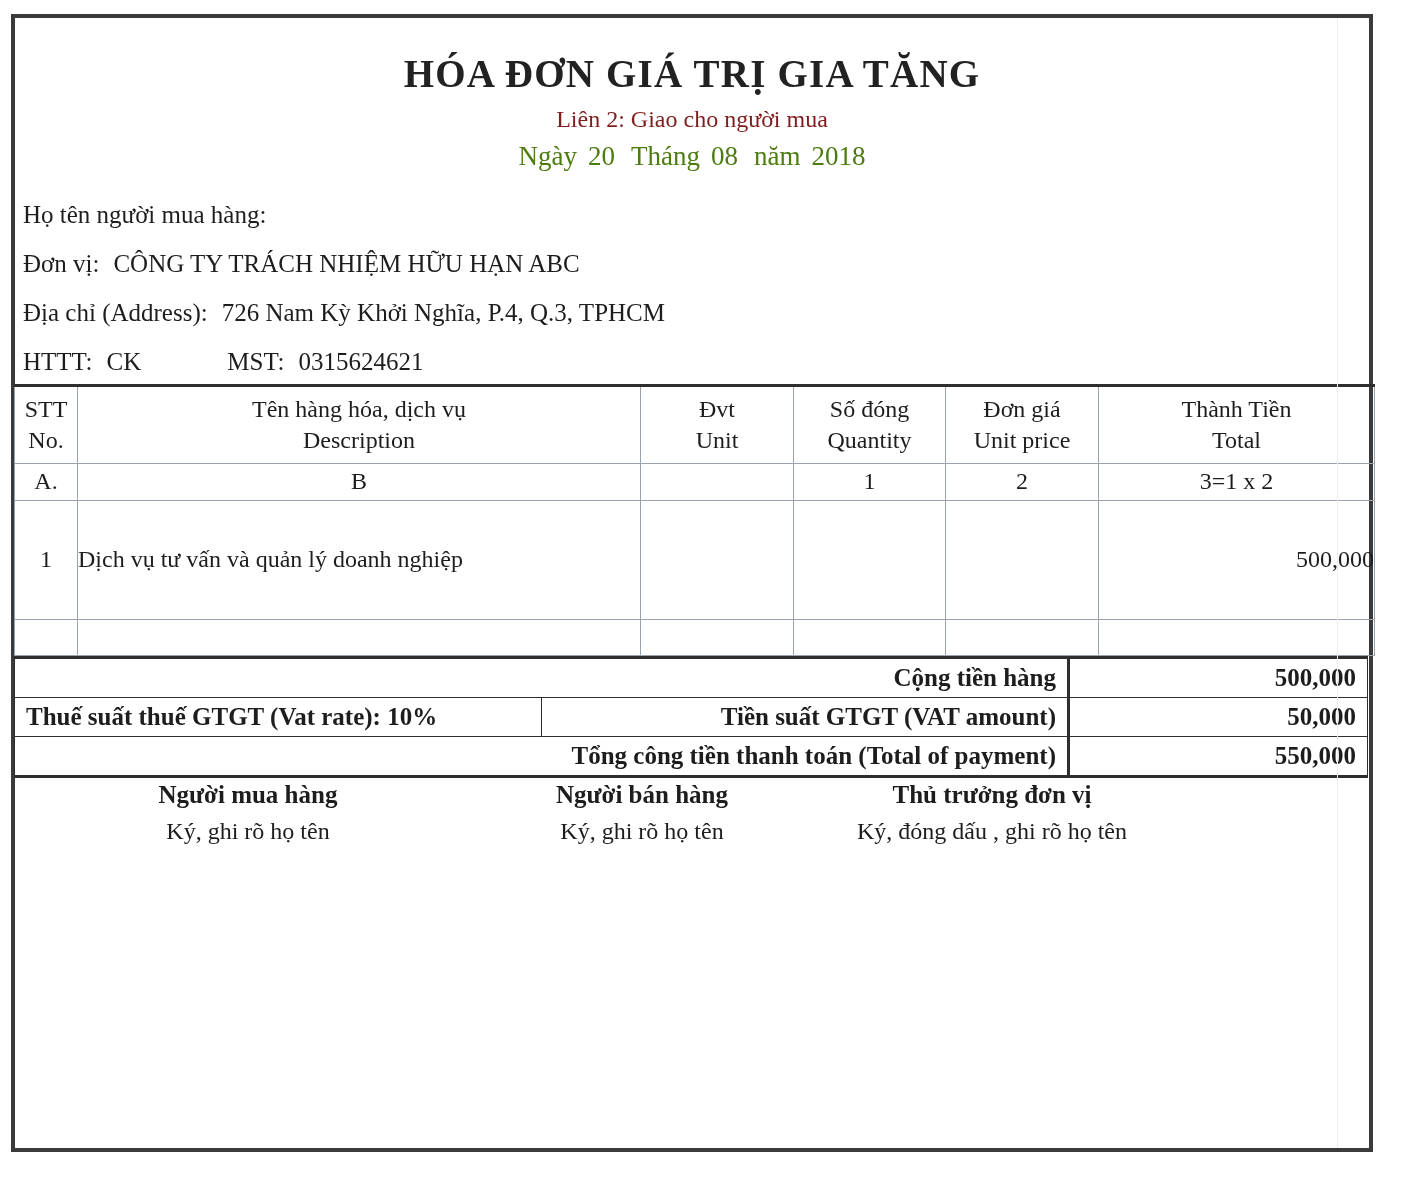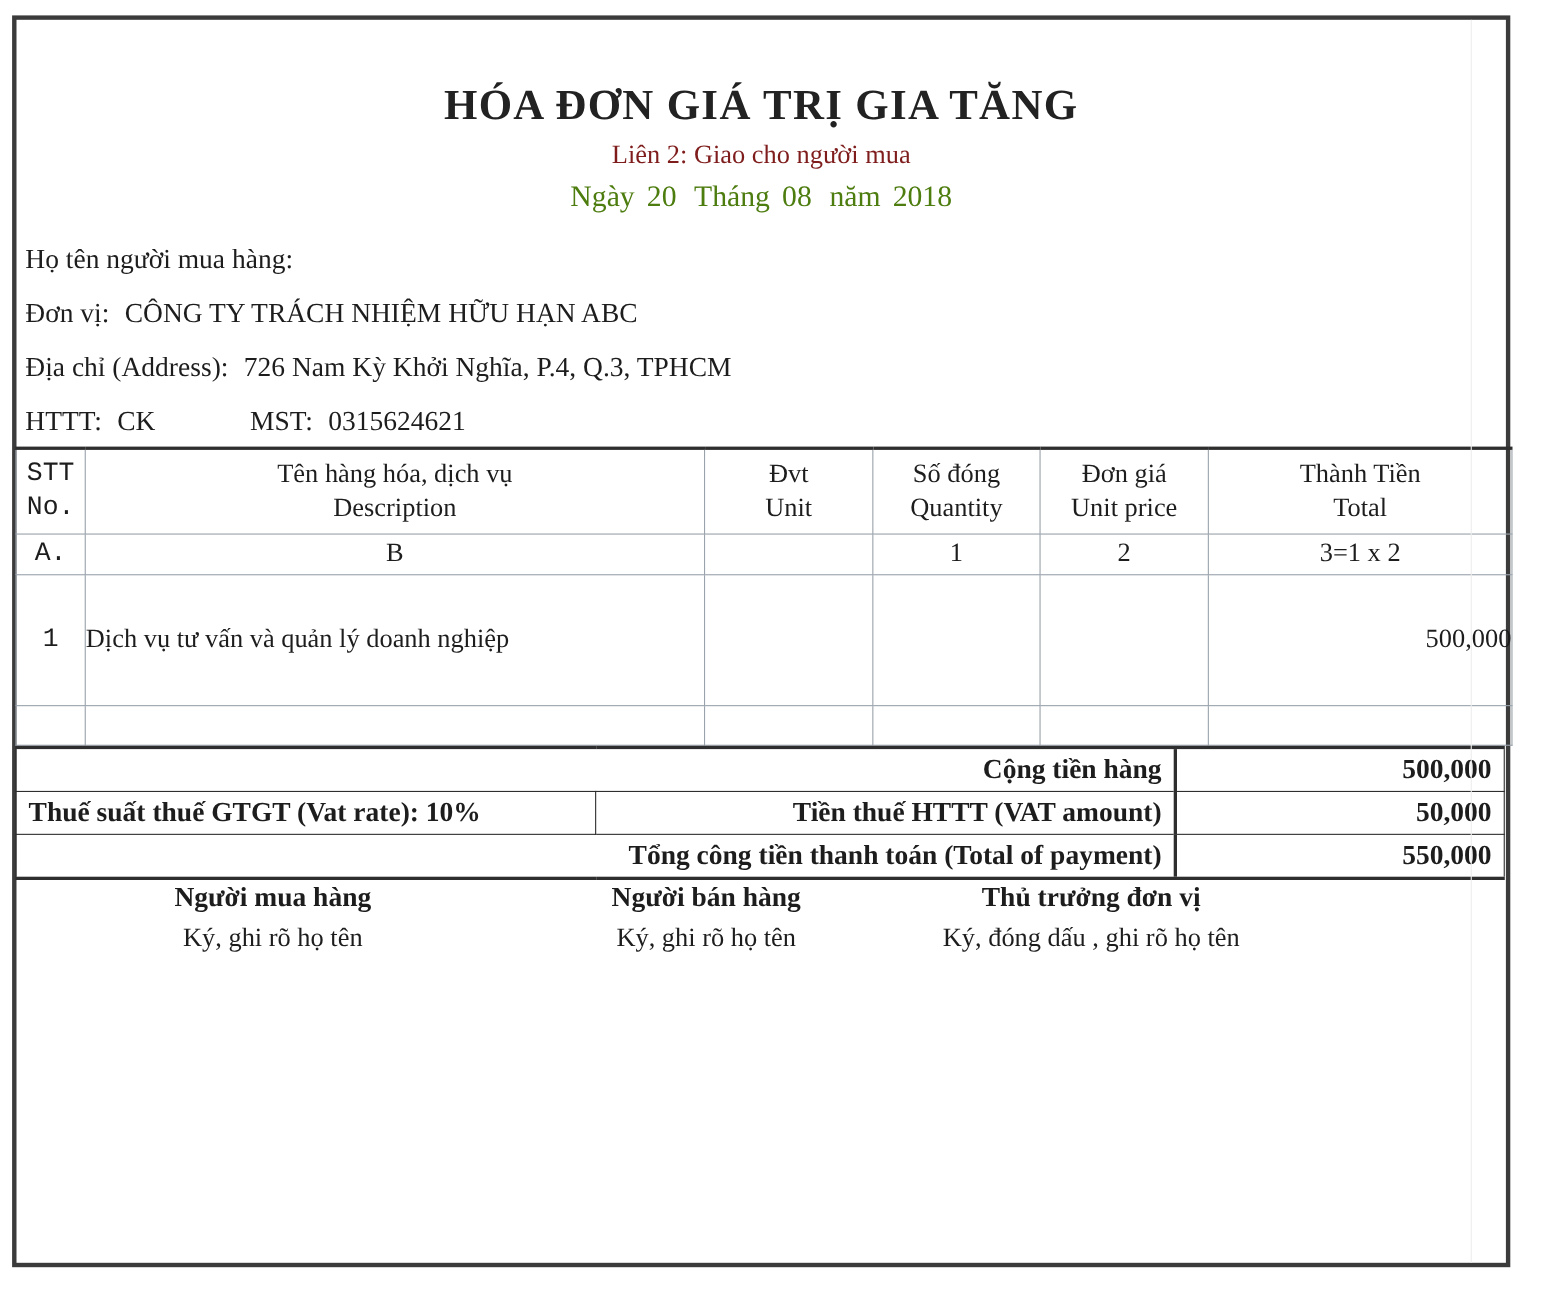--- a/index.html
+++ b/index.html
@@ -34,21 +34,21 @@
     top: 0;
     bottom: 0;
     width: 1px;
     background: #ededed;
     pointer-events: none;
   }
 
   
   .header {
     text-align: center;
-    padding-top: 58px;
+    padding-top: 36px;
   }
   .doc-title {
     font-size: 39px;
     font-weight: bold;
     letter-spacing: 1.2px;
     line-height: 1.05;
     color: #222;
   }
   .doc-subtitle {
     font-size: 24px;
@@ -85,21 +85,21 @@
     table-layout: fixed;
     margin-left: -1px;
   }
   .tbl td {
     border: 1px solid #9aa2ab;
     padding: 0;
     vertical-align: middle;
     font-size: 24px;
   }
   .top-rule td { border-top: 3px solid #2e2e2e; }
-  .c-stt   { width: 62px;  text-align: center; font-family: Liberation Mono, monospace; }
+  .c-stt   { width: 62px;  text-align: center; }
   .c-desc  { width: 562px; }
   .c-unit  { width: 152px; text-align: center; }
   .c-qty   { width: 151px; text-align: center; }
   .c-price { width: 152px; text-align: center; }
   .c-amt   { width: 275px; text-align: center; }
 
   .head-cell {
     height: 76px;
     line-height: 1.28;
     text-align: center;
@@ -265,21 +265,21 @@
     </table>
 
   <table class="totals">
     <tbody>
         <tr>
       <td class="t-label" colspan="2">Cộng tiền hàng</td>
       <td class="t-value t-value-col">500,000</td>
     </tr>
     <tr>
       <td class="t-left">Thuế suất thuế GTGT (Vat rate): 10%</td>
-      <td class="t-label">Tiền thuế HTTT (VAT amount)</td>
+      <td class="t-label">Tiền suất GTGT (VAT amount)</td>
       <td class="t-value t-value-col">50,000</td>
     </tr>
     <tr>
       <td class="t-label" colspan="2">Tổng công tiền thanh toán (Total of payment)</td>
       <td class="t-value t-value-col">550,000</td>
     </tr>
   </tbody>
     </table>
 
 

